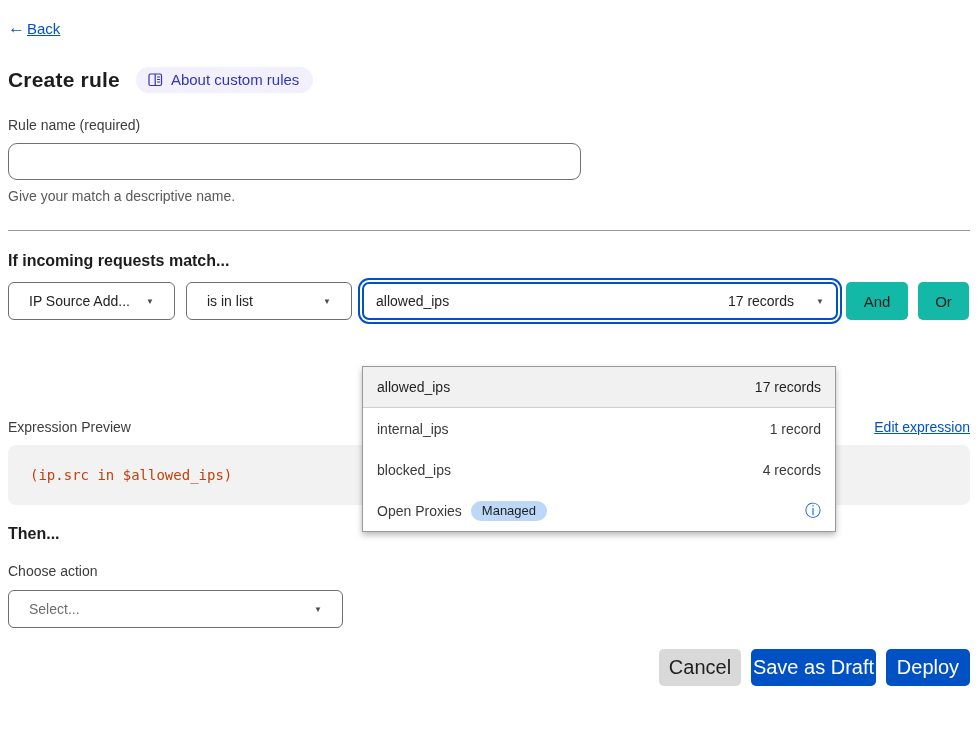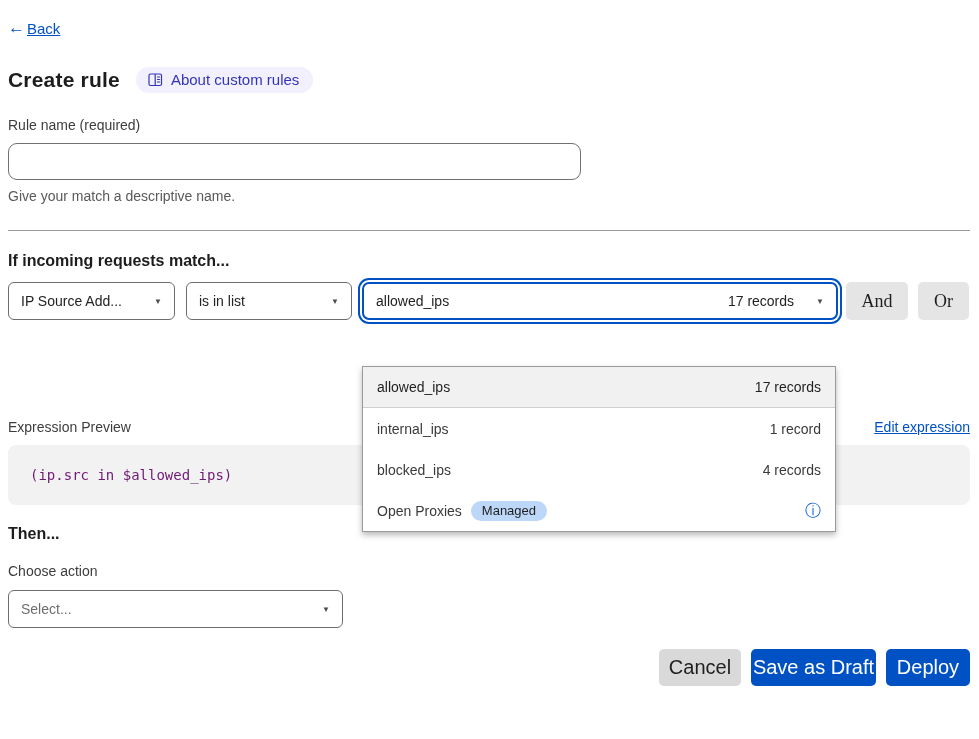--- a/index.html
+++ b/index.html
@@ -29,44 +29,44 @@
   .section-heading { margin-top:21px; font-size:16px; font-weight:700; color:#1d1d1d; }
   .cond-labels { display:flex; margin-top:22px; align-items:flex-end; }
   .col-field { width:178px; }
   .col-operator { width:176px; }
   .col-value { width:476px; display:flex; justify-content:space-between; align-items:flex-end; }
   .manage-lists { display:inline-flex; align-items:center; gap:4px; color:#0051c3; font-size:14px; cursor:pointer; }
   .manage-lists .gear { font-size:13px; text-decoration:none; }
   .manage-lists .lbl { text-decoration:underline; }
 
   .cond-row { display:flex; margin-top:12px; align-items:stretch; }
-  .select { display:flex; align-items:center; justify-content:space-between; height:38px; border:1px solid #6e6e6e; border-radius:6px; background:#fff; padding:0 12px; font-size:14px; color:#232323; cursor:pointer; }
+  .select { display:flex; align-items:center; justify-content:space-between; height:38px; border:1px solid #6e6e6e; border-radius:6px; background:#fff; padding:0 20px; font-size:14px; color:#232323; cursor:pointer; }
   .select .caret { font-size:8px; color:#4d4d4d; margin-left:8px; }
   .sel-field { width:167px; }
   .sel-operator { width:166px; margin-left:11px; }
   .sel-value { width:476px; margin-left:10px; border:2px solid #0051c3; border-radius:7px; box-shadow:0 0 0 2px #ffffff, 0 0 0 4px #0051c3; padding:0 12px 0 12px; }
   .sel-value .right-group { display:flex; align-items:center; gap:14px; }
-  .btn-gray { height:38px; background:#e5e5e5; border:none; border-radius:5px; font-size:18px; color:#1f1f1f; font-family:Liberation Serif, serif; cursor:pointer; }
+  .btn-gray { height:38px; background:#14b8a6; border:none; border-radius:5px; font-size:15px; color:#1f1f1f; font-family:Liberation Sans, sans-serif; cursor:pointer; }
   .btn-and { width:62px; margin-left:8px; }
   .btn-or { width:51px; margin-left:10px; }
 
   
   .dropdown-panel { position:absolute; left:362px; top:366px; width:474px; background:#ffffff; border:1px solid #9a9a9a; box-shadow:0 3px 6px rgba(0,0,0,.28); z-index:10; }
   .dd-item { display:flex; align-items:center; justify-content:space-between; height:41px; padding:0 14px; font-size:14px; color:#3a3a3a; cursor:pointer; background:#fff; }
   .dd-item.highlighted { background:#f1f1f1; border-bottom:1px solid #cfcfcf; color:#1f1f1f; }
   .dd-left { display:flex; align-items:center; gap:9px; }
   .managed-badge { background:#bdd7f8; color:#1f1f1f; font-size:13px; padding:2px 11px 3px; border-radius:11px; }
   .info-icon { color:#0f62d4; font-size:16px; line-height:1; cursor:pointer; }
 
   
   .expr-row { display:flex; justify-content:space-between; align-items:flex-end; margin-top:99px; width:962px; }
   .expr-label { font-size:14px; color:#3d3d3d; }
   .edit-expression { color:#0051c3; font-size:14px; text-decoration:underline; cursor:pointer; }
   .expr-block { margin-top:10px; width:962px; height:60px; background:#f2f2f2; border-radius:8px; display:flex; align-items:center; padding:0 22px; }
-  .expr-code { font-family:"DejaVu Sans Mono","Liberation Mono",monospace; font-size:14px; color:#701a75; }
+  .expr-code { font-family:"DejaVu Sans Mono","Liberation Mono",monospace; font-size:14px; color:#c2410c; }
 
   
   .then-heading { margin-top:20px; font-size:16px; font-weight:700; color:#1d1d1d; }
   .action-label { margin-top:20px; }
   .sel-action { width:335px; margin-top:11px; }
   .placeholder { color:#6e6e6e; }
 
   
   .footer { display:flex; justify-content:flex-end; align-items:center; gap:10px; margin-top:21px; width:962px; }
   .btn { height:37px; border:none; border-radius:5px; font-size:20px; font-family:inherit; cursor:pointer; }

